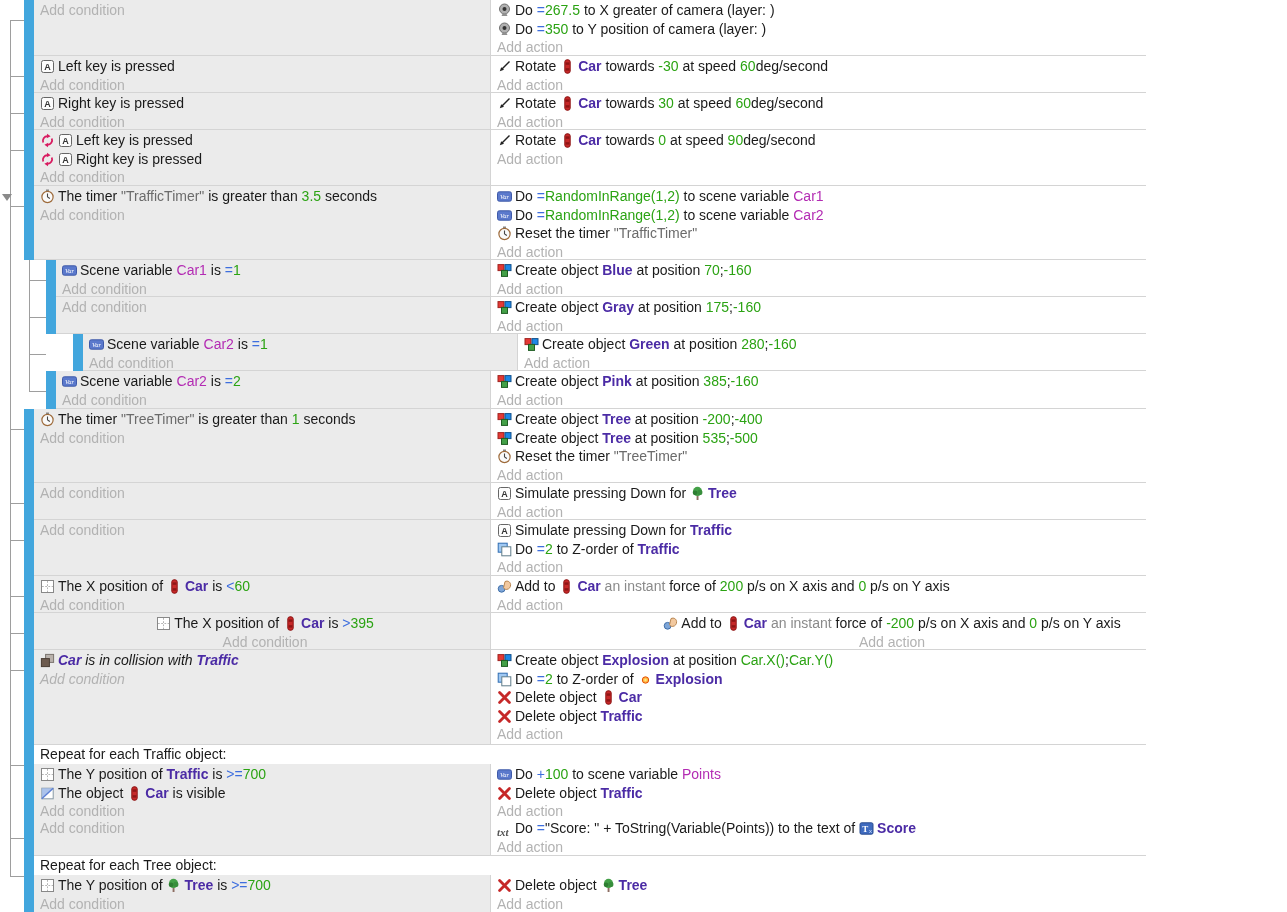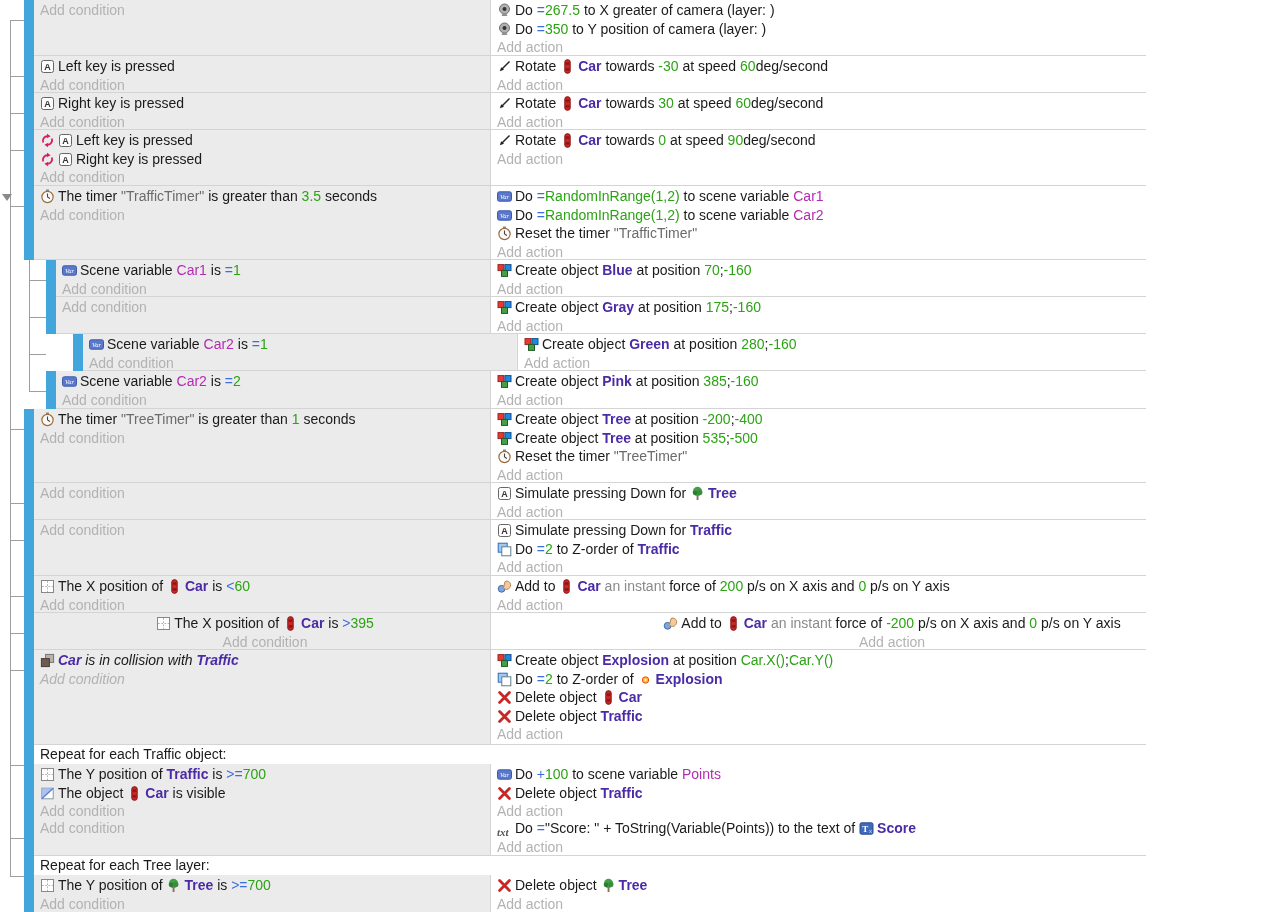--- a/index.html
+++ b/index.html
@@ -442,21 +442,21 @@
                 <text x="6.2" y="11" font-size="9" font-weight="bold" fill="#fff" font-family="Liberation Serif,serif" text-anchor="middle">T</text>
                 <text x="11.4" y="12.2" font-size="6" fill="#cfe0ff" text-anchor="middle">x</text>
               </svg></span><span class="tok-obj">Score</span></div>
           <div class="line placeholder">Add action</div>
         </div>
       </div>
       <div class="event" style="height: 56px;">
         <div class="gutter" style="width: 24px;"></div>
         <div class="bar"></div>
         <div class="main">
-          <div class="repeat-header">Repeat for each Tree layer:</div>
+          <div class="repeat-header">Repeat for each Tree object:</div>
           <div class="main-inner">
             <div class="cell cond" style="flex: 0 0 456px;">
               <div class="line"><span class="icon"><svg viewBox="0 0 15 15" width="15" height="15">
                     <rect x="1.5" y="1.5" width="12" height="12" fill="#fff" stroke="#888"></rect>
                     <path d="M7.5 2v11M2 7.5h11" stroke="#b5b5b5" stroke-dasharray="1.8 1.4" fill="none"></path>
                   </svg></span><span>The Y position of </span><span class="icon"><svg viewBox="0 0 15 15" width="15" height="15">
                     <rect x="6.6" y="8.8" width="1.9" height="5.2" fill="#8d6e63"></rect>
                     <circle cx="7.5" cy="5.4" r="4.6" fill="#43a047"></circle>
                     <circle cx="5.1" cy="6.8" r="2.4" fill="#2e7d32"></circle>
                     <circle cx="9.8" cy="6.4" r="2.6" fill="#388e3c"></circle>

